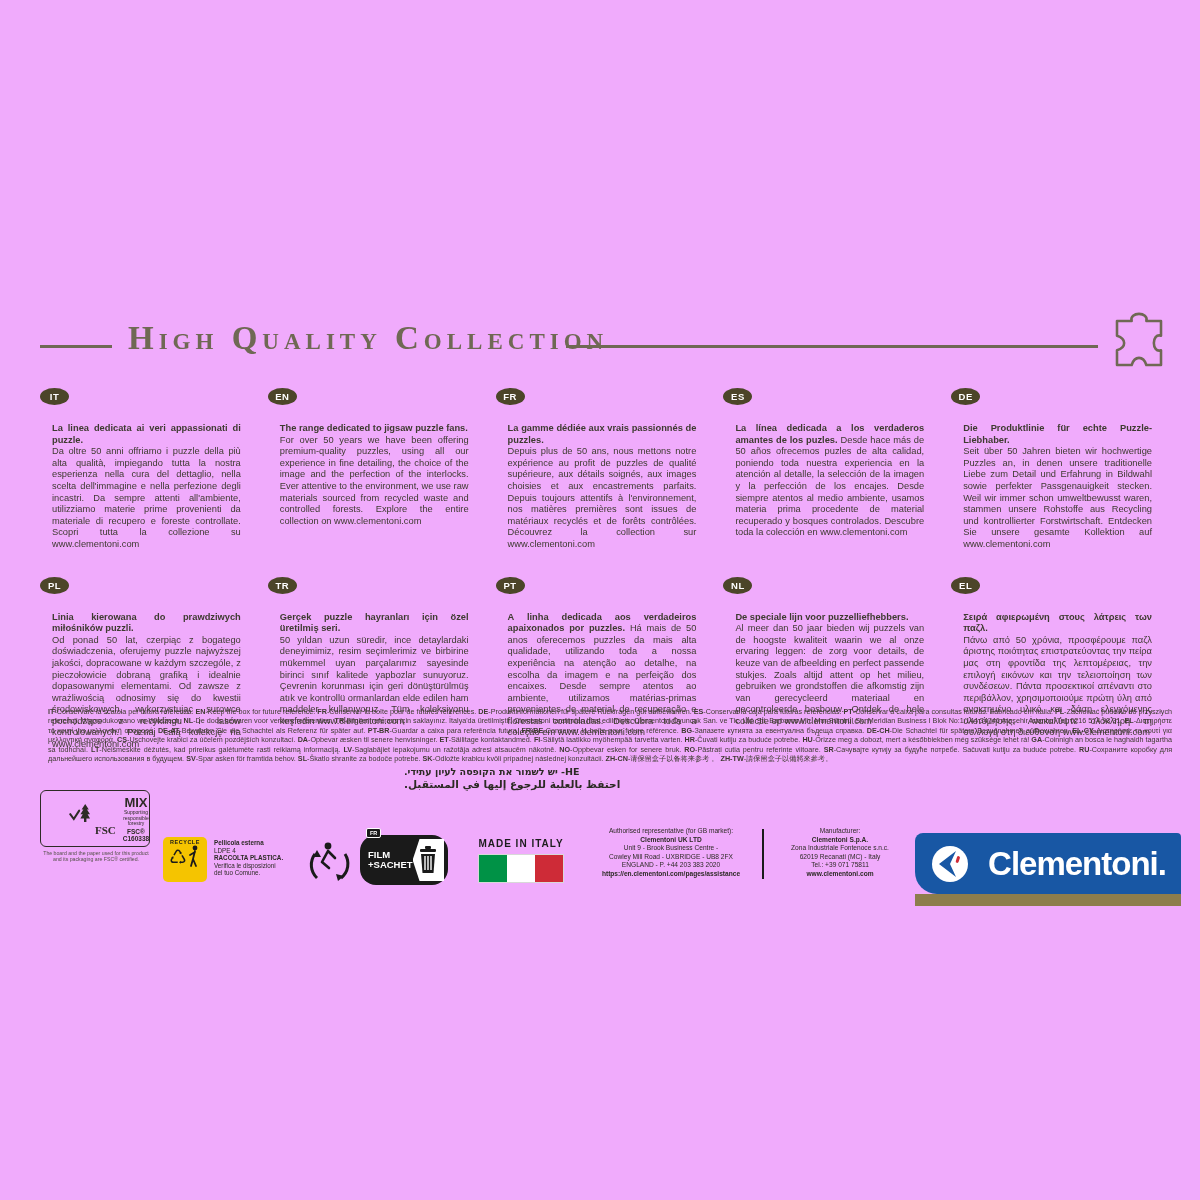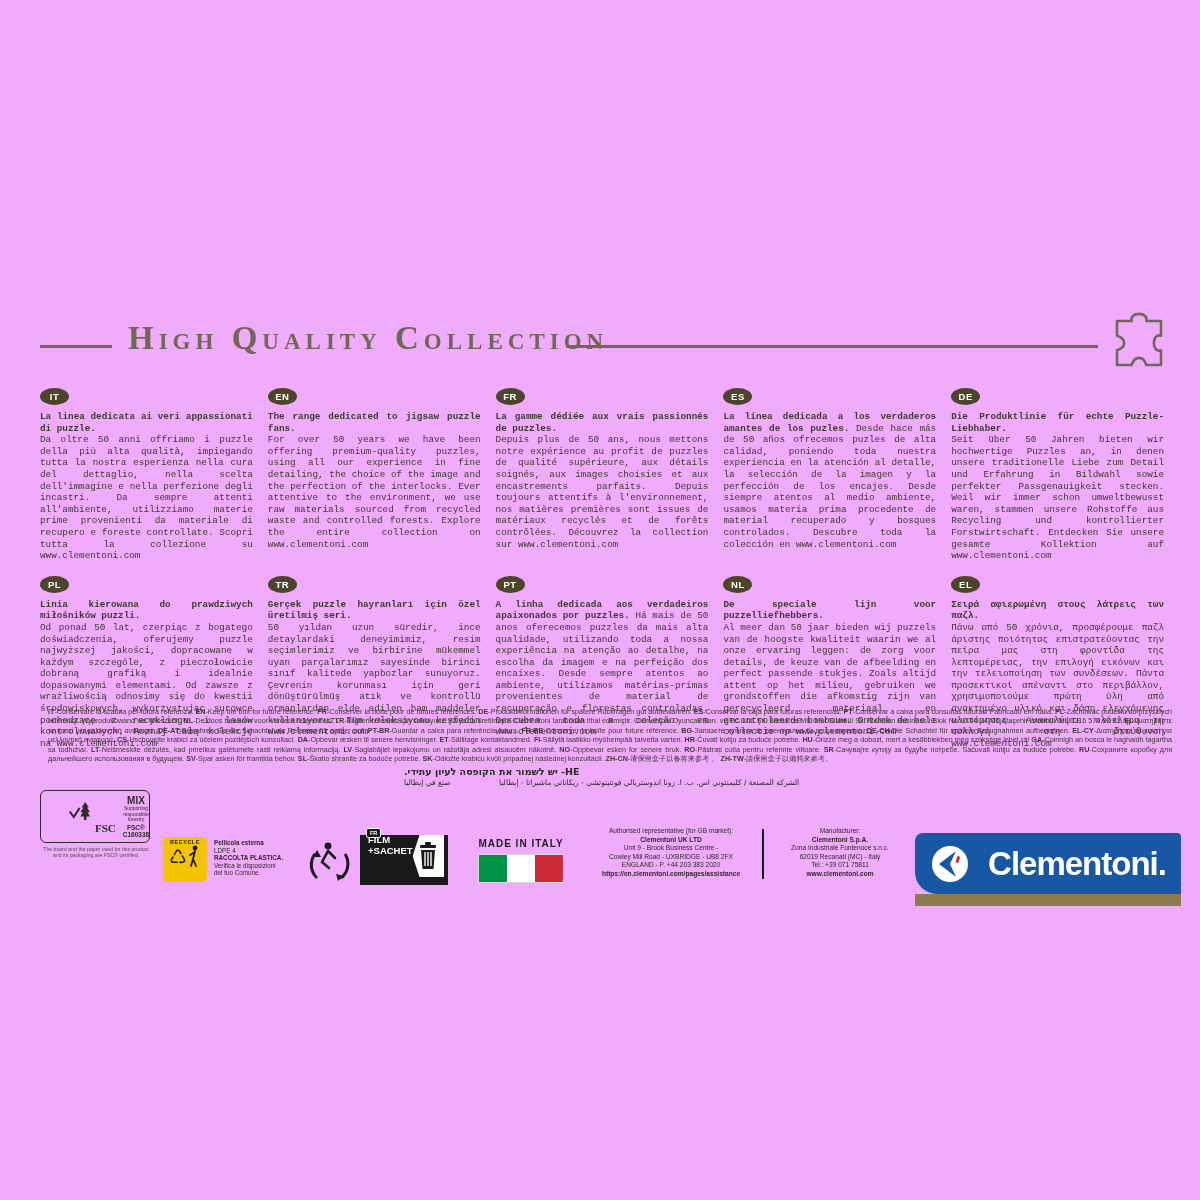--- a/index.html
+++ b/index.html
@@ -16,21 +16,21 @@
       font-size:33px;letter-spacing:5px;color:var(--c-title,#6f6854);white-space:nowrap;}
   .puzzle-icon{position:absolute;right:28px;top:-10px;}
 
   
   .blocks{position:absolute;left:40px;top:386px;width:1124px;
       display:grid;grid-template-columns:repeat(5,1fr);column-gap:15px;row-gap:12px;}
   .lang-block{min-height:130px;}
   .badge{display:inline-block;min-width:17px;padding:3px 6px;border-radius:50%;
       background:var(--c-badge,#4c4529);color:#fff;font-size:9.5px;font-weight:bold;
       text-align:center;letter-spacing:.5px;margin-bottom:6px;}
-  .blk-text{margin:0;font-size:9.3px;line-height:11.6px;text-align:justify;color:var(--c-text,#3e3a30);font-family:Liberation Mono, monospace;}
+  .blk-text{margin:12px;font-size:9.3px;line-height:11.6px;text-align:justify;color:var(--c-text,#3e3a30);}
   .head-block{display:block;}
   .head-inline{display:inline;}
 
   
   .fine-print{position:absolute;left:40px;top:699px;width:1124px;margin:8px;
       font-size:7.2px;line-height:9.4px;text-align:justify;color:var(--c-text,#3e3a30);}
   .fine-print b{font-weight:bold;}
 
   
   .rtl-lines{position:absolute;right:36px;top:766px;width:760px;text-align:left;
@@ -39,37 +39,37 @@
   .rtl-arabic{direction:rtl;font-size:10.5px;font-weight:bold;margin:0 0 2px 0;}
   .rtl-small{direction:rtl;font-size:7.5px;margin:0;}
   .rtl-small .made-in{margin-right:46px;display:inline-block;}
 
   
   .fsc-wrap{position:absolute;left:40px;top:790px;width:120px;}
   .fsc-box{border:1.6px solid #2e2b26;border-radius:6px;padding:4px 6px;display:flex;gap:7px;align-items:center;width:96px;}
   .fsc-left{display:flex;flex-direction:column;align-items:center;}
   .fsc-word{font-family:"Liberation Serif",serif;font-weight:bold;font-size:11px;color:#2e2b26;line-height:10px;padding-left:48px;}
   .fsc-right{text-align:center;color:#2e2b26;}
-  .fsc-mix{font-weight:bold;font-size:10px;}
+  .fsc-mix{font-weight:bold;font-size:13px;}
   .fsc-tag{font-size:5px;line-height:5.5px;white-space:pre-line;}
   .fsc-code{font-weight:bold;font-size:6.5px;margin-top:1px;}
   .fsc-caption{margin-top:3px;font-size:5.2px;line-height:6px;text-align:center;color:#55514a;width:112px;}
 
   .recycle-wrap{position:absolute;left:163px;top:837px;display:flex;gap:7px;}
   .recycle-sticker{width:44px;height:45px;background:var(--c-recycle_yellow,#f5c400);border-radius:5px;
       display:flex;flex-direction:column;align-items:center;overflow:hidden;}
   .recycle-band{font-size:5.5px;font-weight:bold;color:#1a1a1a;letter-spacing:.5px;margin-top:2px;}
   .recycle-glyphs{display:flex;align-items:center;gap:1px;}
   .recycle-loop{font-family:"DejaVu Sans",sans-serif;font-size:20px;color:#1a1a1a;line-height:22px;}
   .recycle-text{font-size:6.3px;line-height:7.6px;color:#2c2a24;padding-top:2px;}
   .recycle-text .b{font-weight:bold;}
 
   .triman{position:absolute;left:307px;top:838px;}
   .film-badge{position:absolute;left:360px;top:835px;width:88px;height:50px;background:#1a1a1a;
-      border-radius:0;display:flex;}
+      border-radius:16px;display:flex;align-items:center;}
   .film-tab{position:absolute;left:6px;top:-7px;background:#1a1a1a;color:#fff;font-size:5.5px;
       font-weight:bold;padding:1px 3px;border-radius:2px;border:1px solid #fff;}
   .film-text{color:#fff;font-weight:bold;font-size:9.5px;line-height:10.5px;padding-left:8px;flex:1;}
   .film-bin{width:36px;height:42px;background:#fff;clip-path:polygon(0 50%,22% 0,100% 0,100% 100%,22% 100%);
       display:flex;align-items:center;justify-content:center;margin-right:4px;}
 
   .miy{position:absolute;left:478px;top:838px;width:86px;text-align:center;}
   .miy-label{font-size:10px;font-weight:bold;letter-spacing:1px;color:#1c1c1c;}
   .miy-flag{margin-top:5px;height:27px;display:flex;border:1px solid #d8d8d8;}
   .miy-flag div{flex:1;}
@@ -114,24 +114,21 @@
       <div class="lang-block"><span class="badge">TR</span><p class="blk-text"><strong class="head-block">Gerçek puzzle hayranları için özel üretilmiş seri.</strong>50 yıldan uzun süredir, ince detaylardaki deneyimimiz, resim seçimlerimiz ve birbirine mükemmel uyan parçalarımız sayesinde birinci sınıf kalitede yapbozlar sunuyoruz. Çevrenin korunması için geri dönüştürülmüş atık ve kontrollü ormanlardan elde edilen ham maddeler kullanıyoruz. Tüm koleksiyonu keşfedin www.clementoni.com</p></div>
       <div class="lang-block"><span class="badge">PT</span><p class="blk-text"><strong class="head-inline">A linha dedicada aos verdadeiros apaixonados por puzzles.</strong> Há mais de 50 anos oferecemos puzzles da mais alta qualidade, utilizando toda a nossa experiência na atenção ao detalhe, na escolha da imagem e na perfeição dos encaixes. Desde sempre atentos ao ambiente, utilizamos matérias-primas provenientes de material de recuperação e florestas controladas. Descubra toda a coleção em www.clementoni.com</p></div>
       <div class="lang-block"><span class="badge">NL</span><p class="blk-text"><strong class="head-block">De speciale lijn voor puzzelliefhebbers.</strong>Al meer dan 50 jaar bieden wij puzzels van de hoogste kwaliteit waarin we al onze ervaring leggen: de zorg voor details, de keuze van de afbeelding en perfect passende stukjes. Zoals altijd attent op het milieu, gebruiken we grondstoffen die afkomstig zijn van gerecycleerd materiaal en gecontroleerde bosbouw. Ontdek de hele collectie op www.clementoni.com</p></div>
       <div class="lang-block"><span class="badge">EL</span><p class="blk-text"><strong class="head-block">Σειρά αφιερωμένη στους λάτρεις των παζλ.</strong>Πάνω από 50 χρόνια, προσφέρουμε παζλ άριστης ποιότητας επιστρατεύοντας την πείρα μας στη φροντίδα της λεπτομέρειας, την επιλογή εικόνων και την τελειοποίηση των συνδέσεων. Πάντα προσεκτικοί απέναντι στο περιβάλλον, χρησιμοποιούμε πρώτη ύλη από ανακτημένο υλικό και δάση ελεγχόμενης υλοτόμησης. Ανακαλύψτε ολόκληρη τη συλλογή στη διεύθυνση www.clementoni.com</p></div>
     </section>
 
   <p class="fine-print" id="fine-print"><b>IT</b>-Conservare la scatola per futura referenza. <b>EN</b>-Keep the box for future reference. <b>FR</b>-Conserver la boîte pour de futures références. <b>DE</b>-Produktinformationen für spätere Rückfragen gut aufbewahren. <b>ES</b>-Conservar la caja para futuras referencias. <b>PT</b>-Conservar a caixa para consultas futuras. Fabricado em Itália. <b>PL</b>-Zachować pudełko do przyszłych referencji. Wyprodukowano we Włoszech. <b>NL</b>-De doos bewaren voor verdere referenties. <b>TR</b>-Bilgileri referans için saklayınız. İtalya'da üretilmiştir. Clementoni tarafından ithal edilmiştir. Clementoni Oyuncak San. ve Tic. Ltd. Şti. Barbaros Mh. Mor Sümbül Sk. Meridian Business I Blok No:1/144 34746 Ataşehir İstanbul Tel: 0216 574 93 31. <b>EL</b>-Διατηρήστε το κουτί για μελλοντική αναφορά. <b>DE-AT</b>-Bewahren Sie die Schachtel als Referenz für später auf. <b>PT-BR</b>-Guardar a caixa para referência futura. <b>FR-BE</b>-Conserver la boîte pour future référence. <b>BG</b>-Запазете кутията за евентуална бъдеща справка. <b>DE-CH</b>-Die Schachtel für spätere Bezugnahmen aufbewahren. <b>EL-CY</b>-Διατηρήστε το κουτί για μελλοντική αναφορά. <b>CS</b>-Uschovejte krabici za účelem pozdějších konzultací. <b>DA</b>-Opbevar æsken til senere henvisninger. <b>ET</b>-Säilitage kontaktandmed. <b>FI</b>-Säilytä laatikko myöhempää tarvetta varten. <b>HR</b>-Čuvati kutiju za buduće potrebe. <b>HU</b>-Őrizze meg a dobozt, mert a későbbiekben még szüksége lehet rá! <b>GA</b>-Coinnigh an bosca le haghaidh tagartha sa todhchaí. <b>LT</b>-Neišmeskite dėžutės, kad prireikus galėtumėte rasti reikiamą informaciją. <b>LV</b>-Saglabājiet iepakojumu un ražotāja adresi atsaucēm nākotnē. <b>NO</b>-Oppbevar esken for senere bruk. <b>RO</b>-Păstrați cutia pentru referințe viitoare. <b>SR</b>-Сачувајте кутију за будуће потребе. Sačuvati kutiju za buduće potrebe. <b>RU</b>-Сохраните коробку для дальнейшего использования в будущем. <b>SV</b>-Spar asken för framtida behov. <b>SL</b>-Škatlo shranite za bodoče potrebe. <b>SK</b>-Odložte krabicu kvôli prípadnej následnej konzultácii. <b>ZH-CN</b>-请保留盒子以备将来参考 。 <b>ZH-TW</b>-請保留盒子以備將來參考。 </p>
 
   <div class="rtl-lines">
     <p class="rtl-hebrew"><b>HE</b>- <span>יש לשמור את הקופסה לעיון עתידי.</span></p>
-    <p class="rtl-small">
-      <span>الشركة المصنعة / كليمنتوني اس. ب. ا. زونا اندوستريالي فونتينوتشي - ريكاناتي ماشيراتا - إيطاليا</span>
-      <span class="made-in">صنع في إيطاليا</span>
-    </p>
+    <p class="rtl-arabic">احتفظ بالعلبة للرجوع إليها في المستقبل.</p>
   </div>
 
   <div class="fsc-wrap">
     <div class="fsc-box">
       <div class="fsc-left">
         <svg width="26" height="24" viewBox="0 0 40 40">
           <path d="M2,22 l6,8 l9,-14" fill="none" stroke="#2e2b26" stroke-width="3.4" stroke-linecap="round"></path>
           <path d="M27,5 l6,9 h-3 l5,8 h-4 l4,7 h-6 v6 h-4 v-6 h-6 l4,-7 h-4 l5,-8 h-3 z" fill="#2e2b26"></path>
         </svg>
         <span class="fsc-word">FSC</span>

